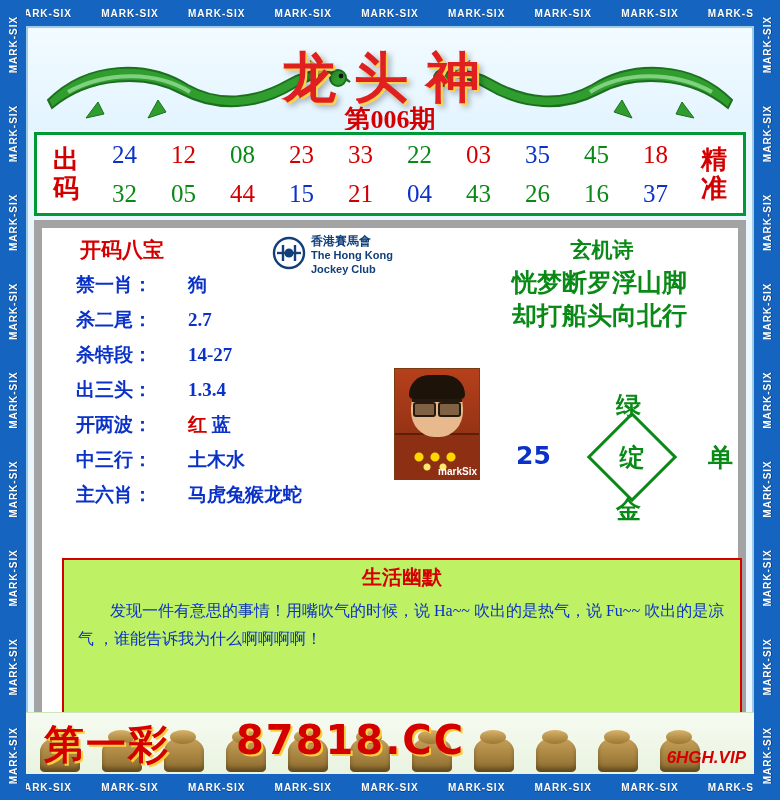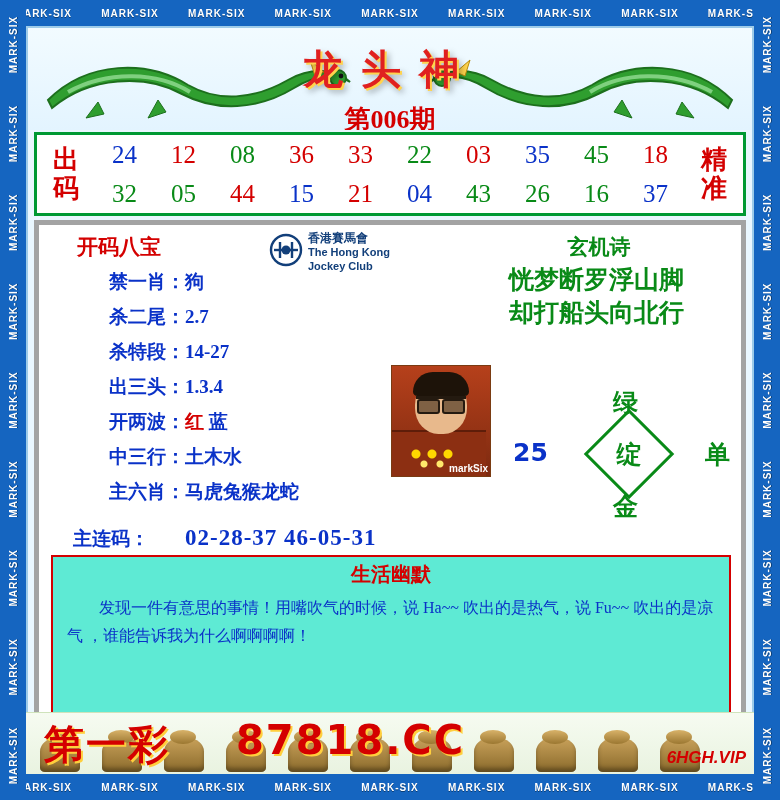--- a/index.html
+++ b/index.html
@@ -53,21 +53,21 @@
     position:relative; height:102px;
     background:linear-gradient(#f2fbff,#e3f4ff);
     overflow:hidden;
   }
   .dragon { position:absolute; top:2px; }
   .dragon svg { display:block; }
   .title-art {
     position:absolute; left:0; right:0; top:14px;
     text-align:center;
     font-family:"DejaVu Sans", sans-serif;
-    font-size:40px; font-weight:bold;
+    font-size:54px; font-weight:bold;
     letter-spacing:18px;
     color:#e02020;
     text-shadow:2px 2px 0 #ffd34d, 4px 4px 6px rgba(0,0,0,.35);
   }
   .issue {
     position:absolute; left:0; right:0; top:74px;
     text-align:center;
     font-size:26px; font-weight:bold;
     color:#d40000;
     font-family:"Liberation Serif", serif;
@@ -95,21 +95,21 @@
     align-items:center;
   }
   .num {
     text-align:center;
     font-size:25px; font-weight:normal;
     font-family:"Liberation Serif", serif;
   }
   
   .body-panel {
     margin:4px 6px 0 6px;
-    border:5px solid #a3a3a3;
+    border:8px solid #a3a3a3;
     background:#ffffff;
     height:500px;
     position:relative;
   }
   .sec-title {
     font-size:21px; font-weight:bold;
     font-family:"DejaVu Sans", sans-serif;
   }
   .left-title { position:absolute; left:38px; top:8px; color:#d40000; }
   .hkjc {
@@ -124,21 +124,21 @@
   }
   .poem {
     position:absolute; left:405px; top:38px; width:305px;
     text-align:center;
     color:#098a17;
     font-family:"DejaVu Sans", serif;
     font-size:25px; font-weight:bold;
     line-height:1.32;
   }
   .rows { position:absolute; left:34px; top:44px; width:330px; }
-  .row { display:flex; align-items:baseline; height:35px;text-align:right; }
+  .row { display:flex; align-items:baseline; height:35px; }
   .row-label {
     width:112px;
     color:#0a32c8; font-weight:bold; font-size:19px;
     font-family:"DejaVu Sans", sans-serif;
   }
   .row-value {
     font-size:19px; font-weight:bold;
     font-family:"Liberation Serif", serif;
     color:#0a32c8;
   }
@@ -147,21 +147,21 @@
   .row-value.vmix .b { color:#0a32c8; }
   .conn {
     position:absolute; left:34px; top:300px;
     display:flex; align-items:baseline;
   }
   .conn .row-label { width:112px; }
   .conn .row-value { font-size:23px; letter-spacing:1px; }
   
   .portrait {
     position:absolute; left:352px; top:140px;
-    width:100px; height:112px;
+    width:86px; height:112px;
     border:1px solid #7a3b12;
     background:linear-gradient(#b6401b,#7d2a10);
     overflow:hidden;
     text-align:right;
   }
   .portrait .face {
     position:absolute; left:50%; top:10px; transform:translateX(-50%);
     width:52px; height:58px; border-radius:50% 50% 45% 45%;
     background:#e8b98c;
   }
@@ -215,22 +215,22 @@
   .compass .cnode {
     position:absolute; color:#098a17; font-weight:bold;
     font-family:"DejaVu Sans", sans-serif; font-size:25px;
   }
   .c-top { left:104px; top:-4px; }
   .c-bottom { left:104px; top:100px; }
   .c-left { left:4px; top:48px; color:#0a32c8 !important; }
   .c-right { left:196px; top:48px; }
   
   .humor {
-    position:absolute; left:12px; top:330px; width:680px; height:160px;
-    border:2px solid #d40000; background:#5eead4;
+    position:absolute; left:20px; top:330px; width:680px; height:160px;
+    border:2px solid #d40000; background:#bef264;
   }
   .humor-title {
     text-align:center; margin-top:4px;
     font-size:20px; font-weight:bold; color:#d40000;
     font-family:"DejaVu Sans", sans-serif;
   }
   .humor-body {
     margin:6px 14px 0 14px;
     font-size:16px; line-height:1.75; color:#0a32c8;
     font-family:"Liberation Serif", serif;
@@ -372,21 +372,21 @@
 
     <div class="numbers-panel">
       <div class="side-label">
         <span>出</span>
         <span>码</span>
       </div>
       <div class="num-grid" id="num-grid">
           <div class="num" style="color: rgb(10, 50, 200);">24</div>
           <div class="num" style="color: rgb(212, 0, 0);">12</div>
           <div class="num" style="color: rgb(9, 138, 23);">08</div>
-          <div class="num" style="color: rgb(212, 0, 0);">36</div>
+          <div class="num" style="color: rgb(212, 0, 0);">23</div>
           <div class="num" style="color: rgb(212, 0, 0);">33</div>
           <div class="num" style="color: rgb(9, 138, 23);">22</div>
           <div class="num" style="color: rgb(212, 0, 0);">03</div>
           <div class="num" style="color: rgb(10, 50, 200);">35</div>
           <div class="num" style="color: rgb(9, 138, 23);">45</div>
           <div class="num" style="color: rgb(212, 0, 0);">18</div>
           <div class="num" style="color: rgb(9, 138, 23);">32</div>
           <div class="num" style="color: rgb(9, 138, 23);">05</div>
           <div class="num" style="color: rgb(212, 0, 0);">44</div>
           <div class="num" style="color: rgb(10, 50, 200);">15</div>
@@ -453,24 +453,20 @@
           <div class="row">
             <div class="row-label">中三行：</div>
             <div class="row-value vblue">土木水</div>
           </div>
           <div class="row">
             <div class="row-label">主六肖：</div>
             <div class="row-value vblue">马虎兔猴龙蛇</div>
           </div>
         </div>
 
-      <div class="conn">
-        <div class="row-label">主连码：</div>
-        <div class="row-value vblue">02-28-37  46-05-31</div>
-      </div>
 
       <div class="portrait">
         <div class="suit"></div>
         <div class="face"></div>
         <div class="hair"></div>
         <div class="glasses"></div>
         <div class="medals"></div>
         <div class="wm">markSix</div>
       </div>
 

